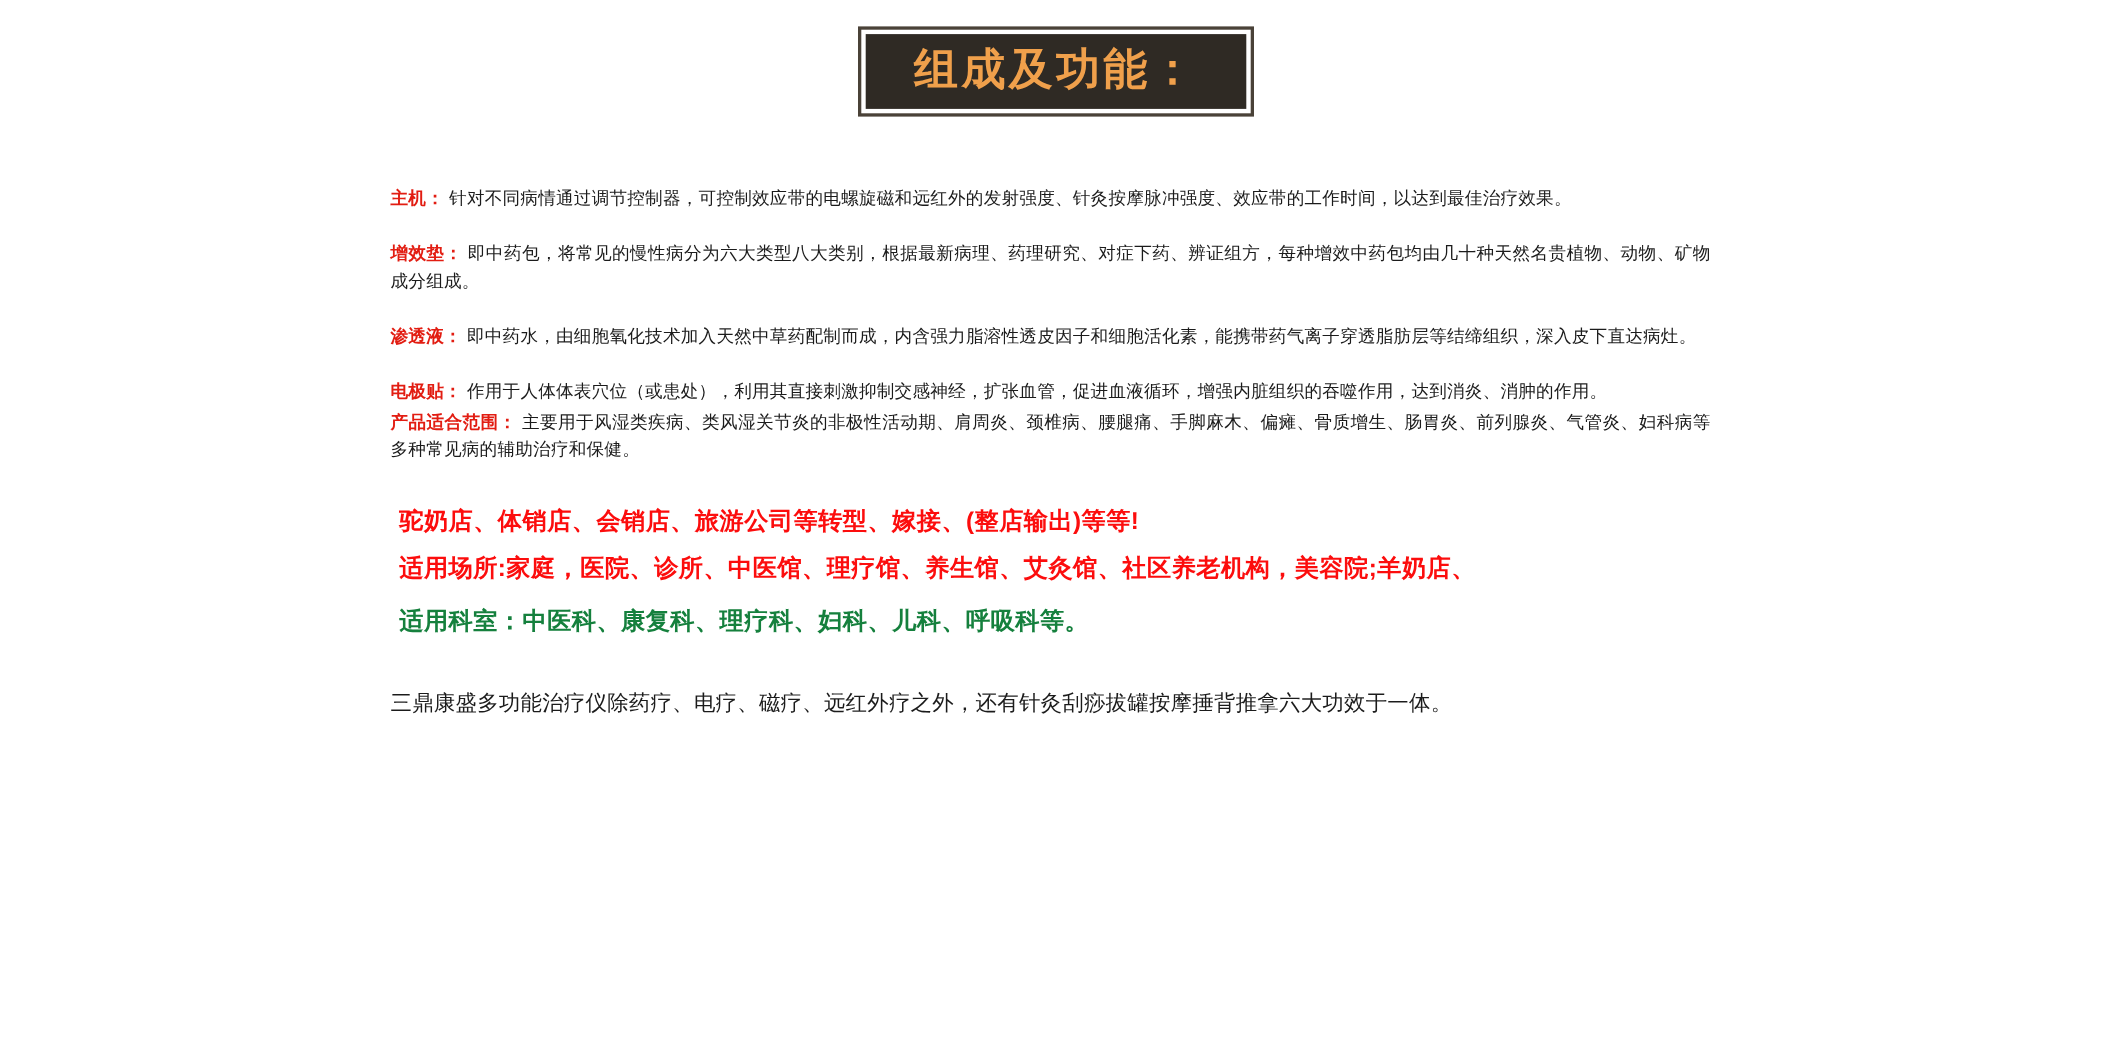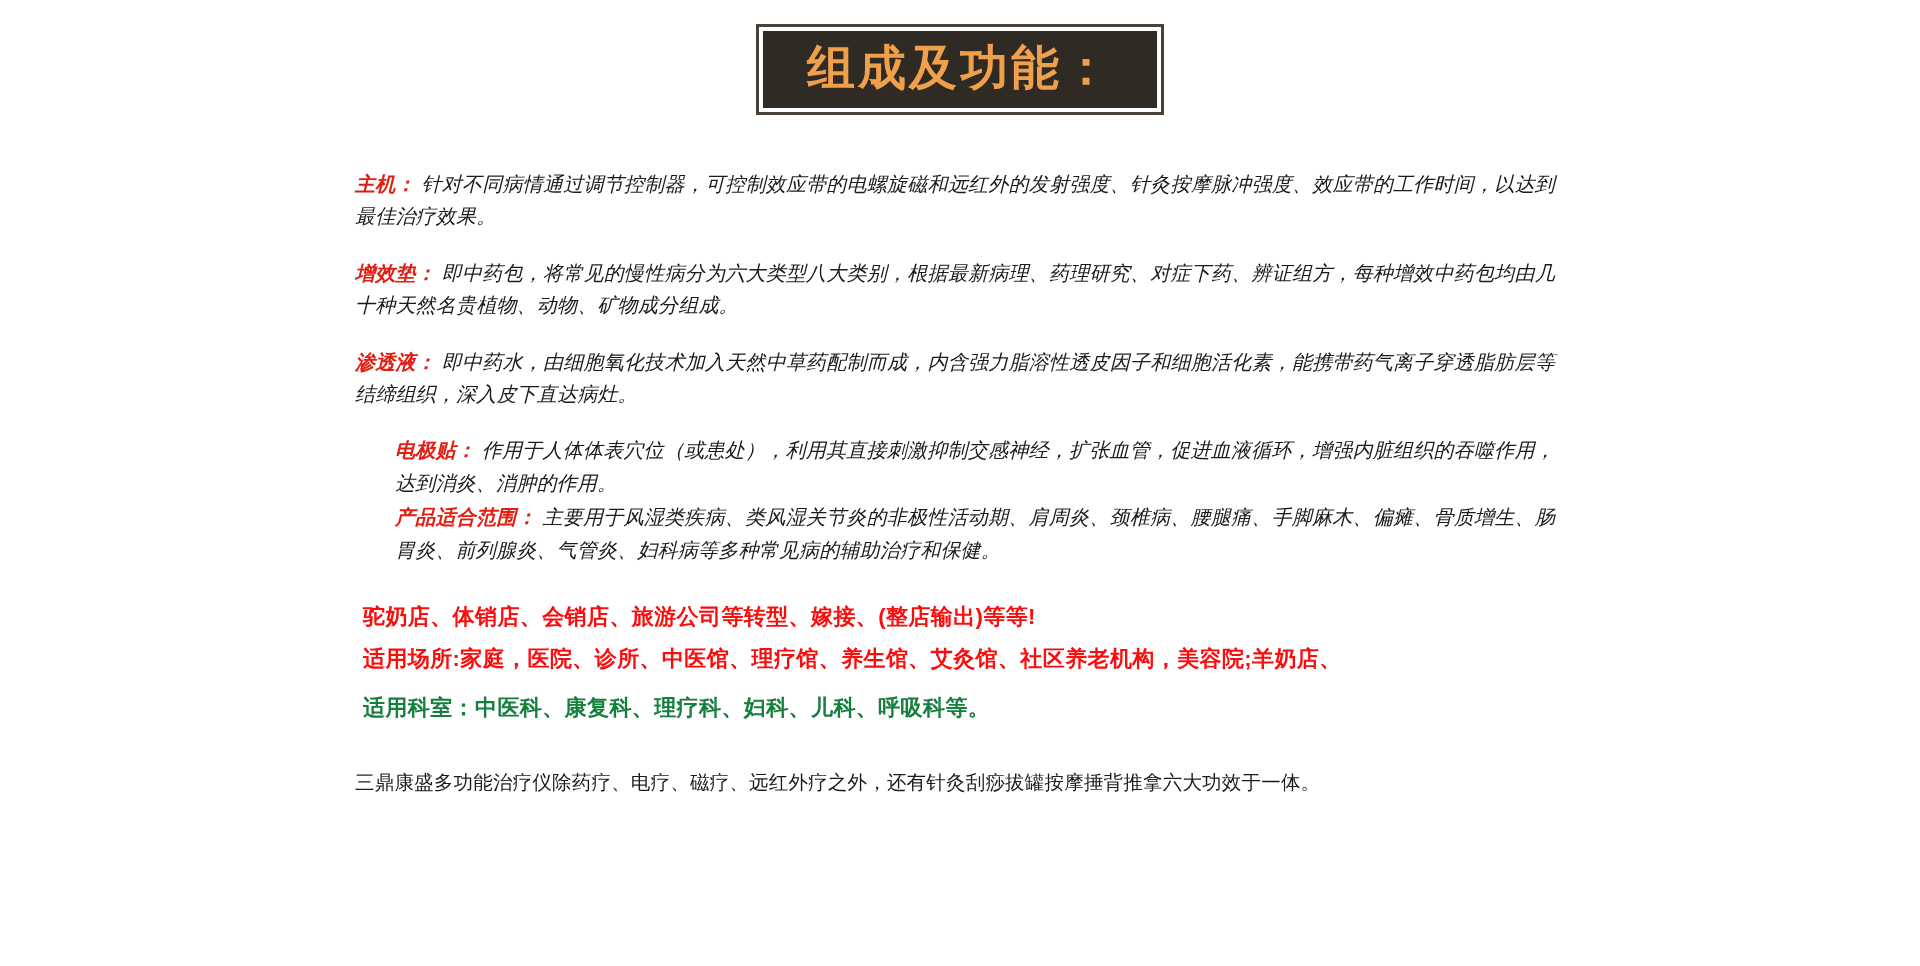--- a/index.html
+++ b/index.html
@@ -34,45 +34,43 @@
     background: #ffffff;
     padding: 4px;
   }
   .title-inner {
     background: #2f2a24;
     padding: 9px 44px 13px 44px;
   }
   .title-text {
     font-family: "DejaVu Sans", "Liberation Sans", sans-serif;
     font-weight: bold;
-    font-size: 48px;
+    font-size: 40px;
     letter-spacing: 3px;
     color: #f0a04b;
     line-height: 1.15;
     white-space: nowrap;
   }
   
   .content {
     position: absolute;
     left: 355px;
     top: 168px;
     width: 1200px;
   }
   .para {
-    font-size: 20px;
+    font-size: 16px;
     line-height: 1.62;
     color: #1b1b1b;
     margin: 0 0 24px 0;
     text-align: justify;
     letter-spacing: 0.2px;
-    font-style: italic;
   }
   .para.tight {
     margin-bottom: 2px;
-    margin-left: 40px;
   }
   .lbl {
     color: #e21d12;
     font-weight: bold;
   }
   .txt {
     color: #1b1b1b;
   }
   
   .redblock {

